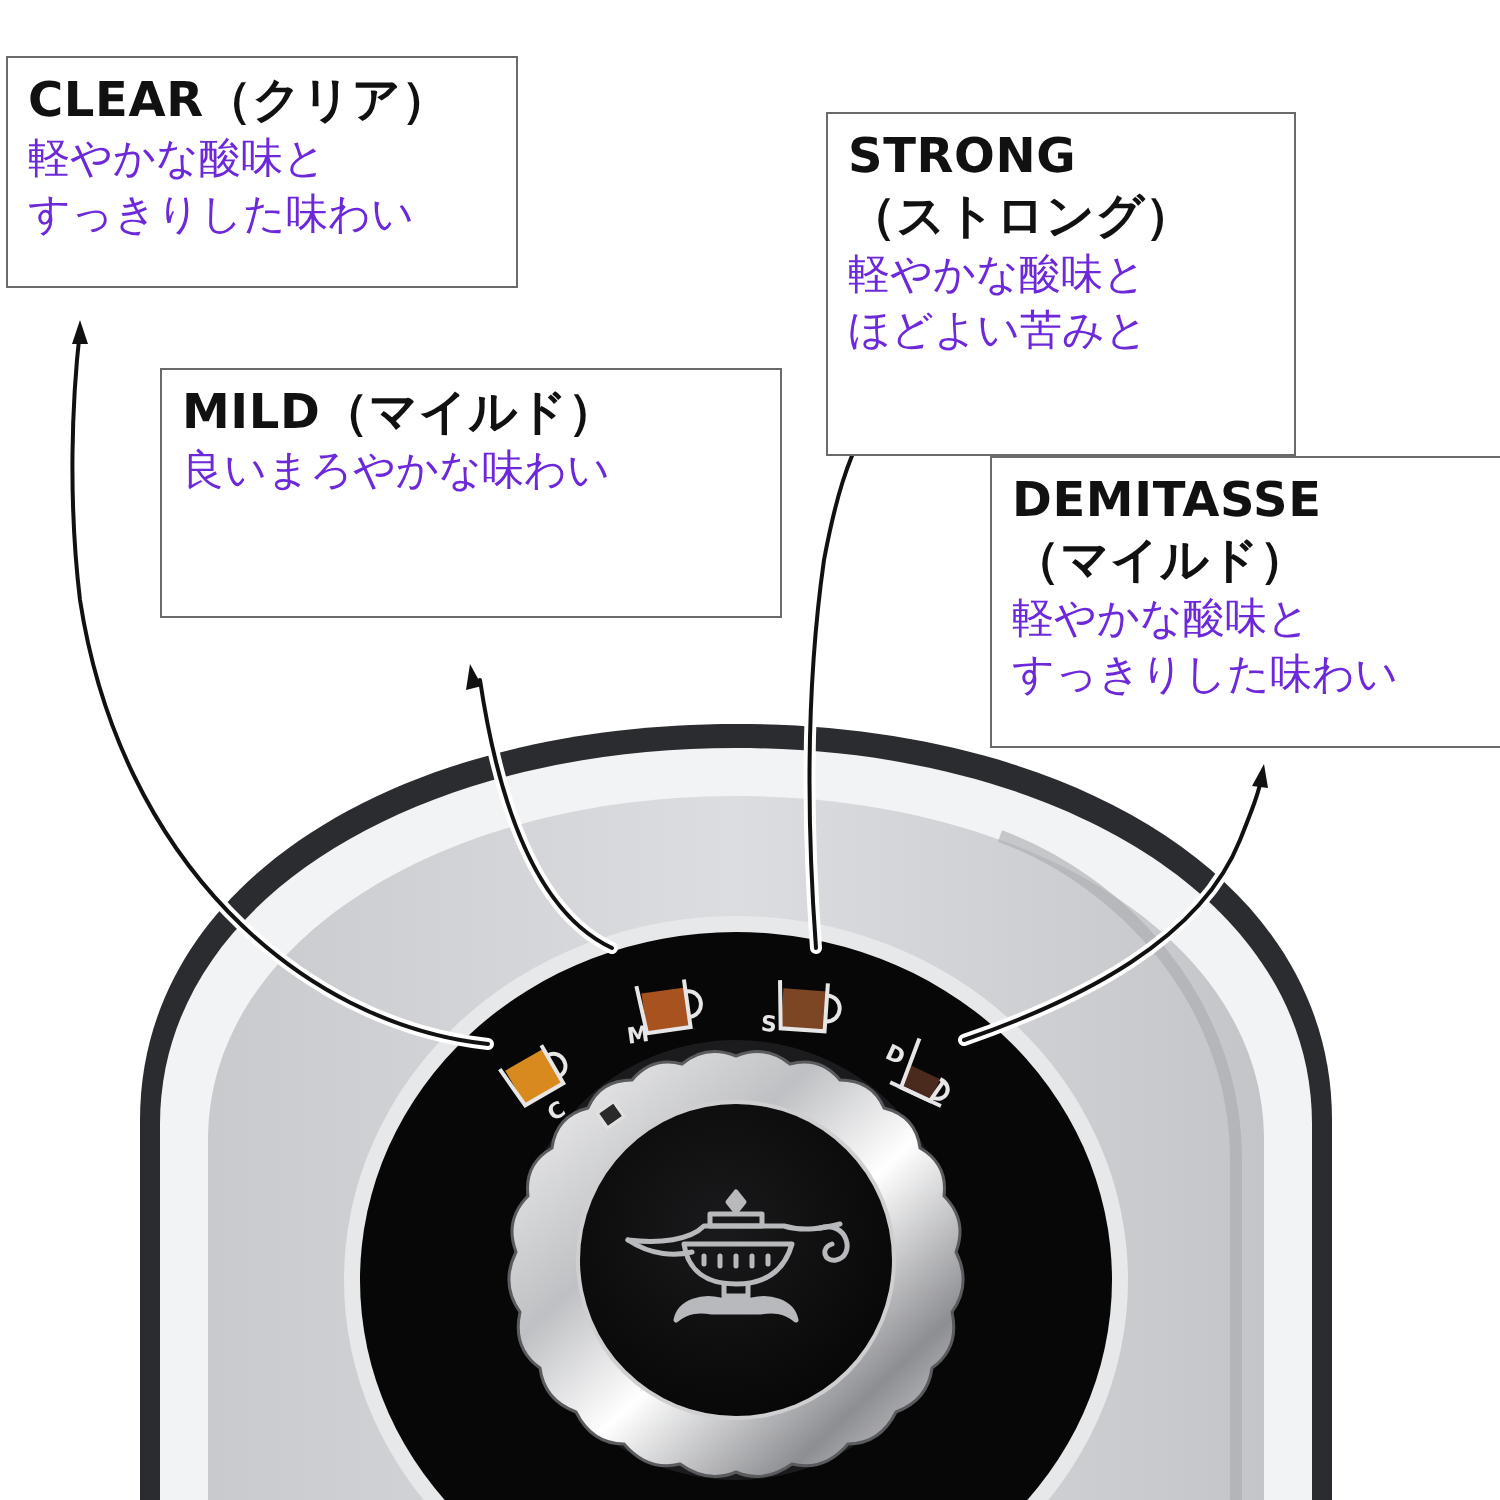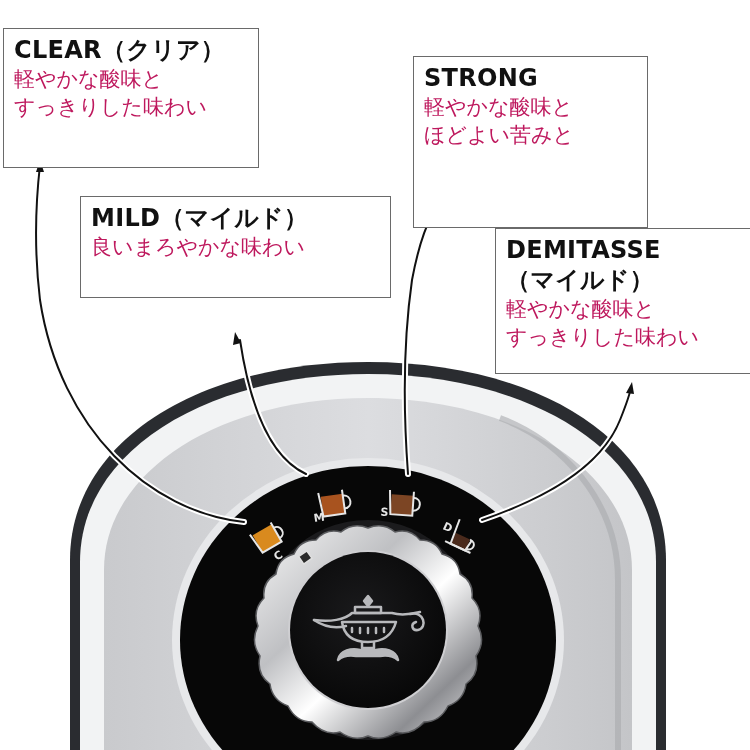--- a/index.html
+++ b/index.html
@@ -3,24 +3,24 @@
 <meta charset="utf-8">
 <style>
   html, body { margin: 0; padding: 0; background: #ffffff; }
   body { width: 750px; height: 750px; position: relative; overflow: hidden;
          font-family: "DejaVu Sans", "Liberation Sans", sans-serif; }
   #scene { position: absolute; left: 0; top: 0; width: 750px; height: 750px; }
   .callout { position: absolute; background: #ffffff; border: 1.5px solid #6a6a6a;
              box-sizing: border-box; padding: 6px 10px 8px 10px; }
   .callout .title { font-weight: bold; color: #111111; font-size: 24px; line-height: 30px;
                     letter-spacing: 0.3px; white-space: nowrap; }
-  .callout .desc { color: #be185d; font-size: 21px; line-height: 28px; white-space: nowrap; }
-  #callout-clear     { left: 3px;   top: 28px;  width: 256px; height: 140px; }
+  .callout .desc { color: #6d28d9; font-size: 21px; line-height: 28px; white-space: nowrap; }
+  #callout-clear     { left: 3px;   top: 28px;  width: 256px; height: 116px; }
   #callout-strong    { left: 413px; top: 56px;  width: 235px; height: 172px; }
-  #callout-mild      { left: 80px;  top: 196px; width: 311px; height: 102px; }
+  #callout-mild      { left: 80px;  top: 184px; width: 311px; height: 125px; }
   #callout-demitasse { left: 495px; top: 228px; width: 256px; height: 146px; }
   .dial-letter { font-family: "DejaVu Sans", sans-serif; font-weight: bold; font-size: 11px; fill: #e6e6e6; }
 </style>
 </head>
 <body>
 
 <svg id="scene" viewBox="0 0 750 750" xmlns="http://www.w3.org/2000/svg">
   <defs>
     <linearGradient id="faceGrad" x1="0" y1="0" x2="1" y2="0">
       <stop offset="0" stop-color="#c9cacd"></stop>
@@ -143,20 +143,21 @@
 </svg>
 
 <div class="callout" id="callout-clear">
   <div class="title">CLEAR（クリア）</div>
   <div class="desc">軽やかな酸味と</div>
   <div class="desc">すっきりした味わい</div>
 </div>
 
 <div class="callout" id="callout-strong">
   <div class="title">STRONG</div>
+  <div class="title">（ストロング）</div>
   <div class="desc">軽やかな酸味と</div>
   <div class="desc">ほどよい苦みと</div>
 </div>
 
 <div class="callout" id="callout-mild">
   <div class="title">MILD（マイルド）</div>
   <div class="desc">良いまろやかな味わい</div>
 </div>
 
 <div class="callout" id="callout-demitasse">

